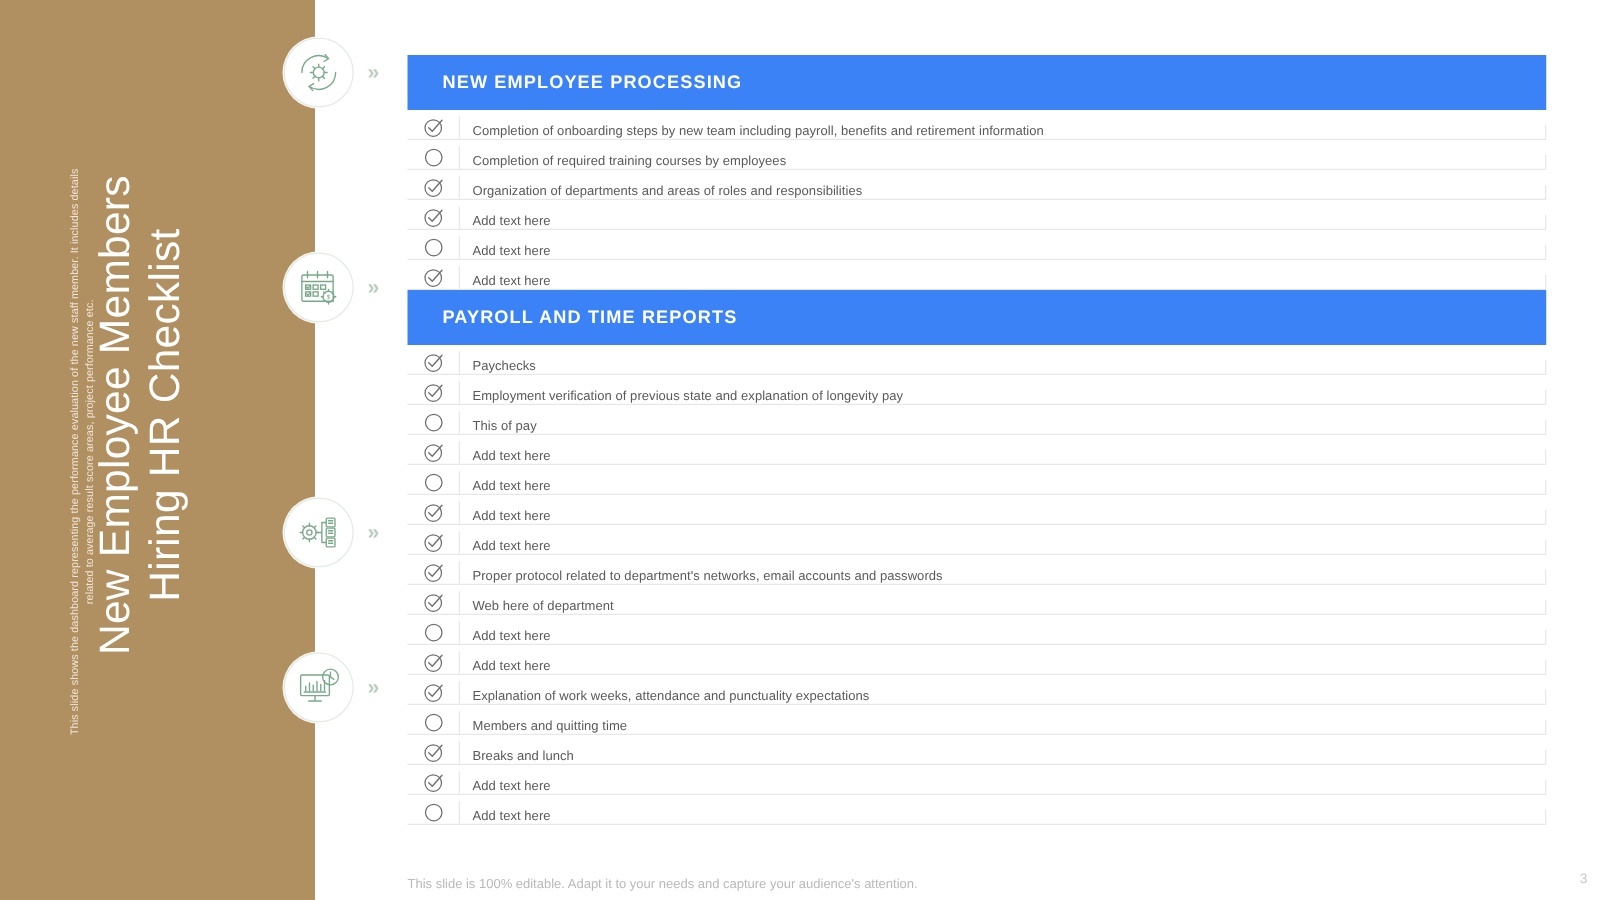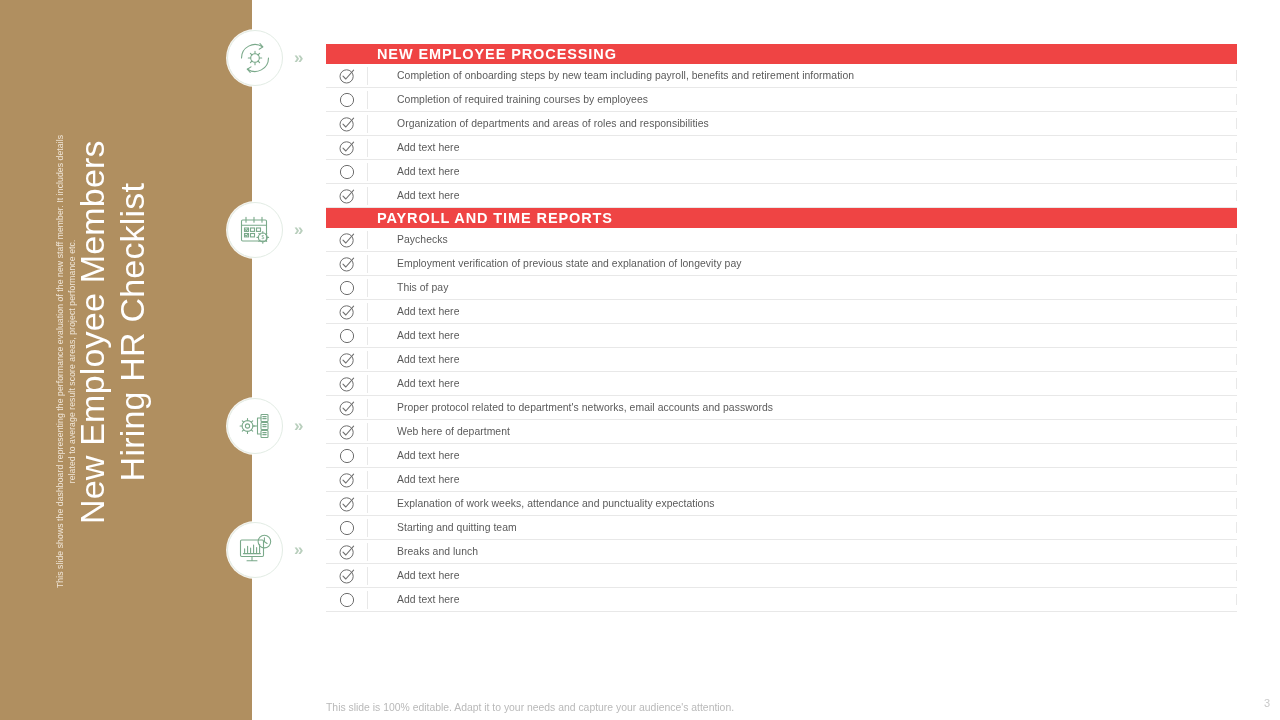--- a/index.html
+++ b/index.html
@@ -90,39 +90,38 @@
   }
 
   
   #table {
     position: absolute;
     left: 326px;
     top: 44px;
     width: 911px;
   }
   .sec-head {
-    height: 20px;
-    background: #ef4444;
+    height: 44px;
+    background: #3b82f6;
     display: flex;
     align-items: center;
-    padding-left: 51px;
+    padding-left: 28px;
   }
   .sec-head span {
     color: #ffffff;
     font-size: 14.5px;
     font-weight: 700;
     letter-spacing: 0.9px;
   }
   .row {
     height: 24px;
     display: flex;
-    align-items: center;
+    align-items: flex-end;
     border-bottom: 1px solid #e8e8e8;
     background: #ffffff;
-    gap: 19px;
   }
   .row:first-of-type { border-top: 1px solid #e8e8e8; }
   .cb-cell {
     width: 42px;
     min-width: 42px;
     border-right: 1px solid #e8e8e8;
     display: flex;
     align-items: center;
     justify-content: center;
   }
@@ -398,21 +397,21 @@
           </svg>
         </div>
         <div class="txt-cell">Explanation of work weeks, attendance and punctuality expectations</div>
       </div>
       <div class="row">
         <div class="cb-cell">
           <svg class="cb" width="18" height="18" viewBox="0 0 18 18">
             <circle cx="9" cy="9" r="6.6" fill="none" stroke="#6e6e6e" stroke-width="1"></circle>
           </svg>
         </div>
-        <div class="txt-cell">Starting and quitting team</div>
+        <div class="txt-cell">Members and quitting time</div>
       </div>
       <div class="row">
         <div class="cb-cell">
           <svg class="cb" width="18" height="18" viewBox="0 0 18 18">
             <circle cx="8.6" cy="9.4" r="6.6" fill="none" stroke="#6e6e6e" stroke-width="1"></circle>
             <path d="M5.0 9.2 L7.8 12.0 L15.6 3.2" fill="none" stroke="#6e6e6e" stroke-width="1.1" stroke-linecap="round" stroke-linejoin="round"></path>
           </svg>
         </div>
         <div class="txt-cell">Breaks and lunch</div>
       </div>

